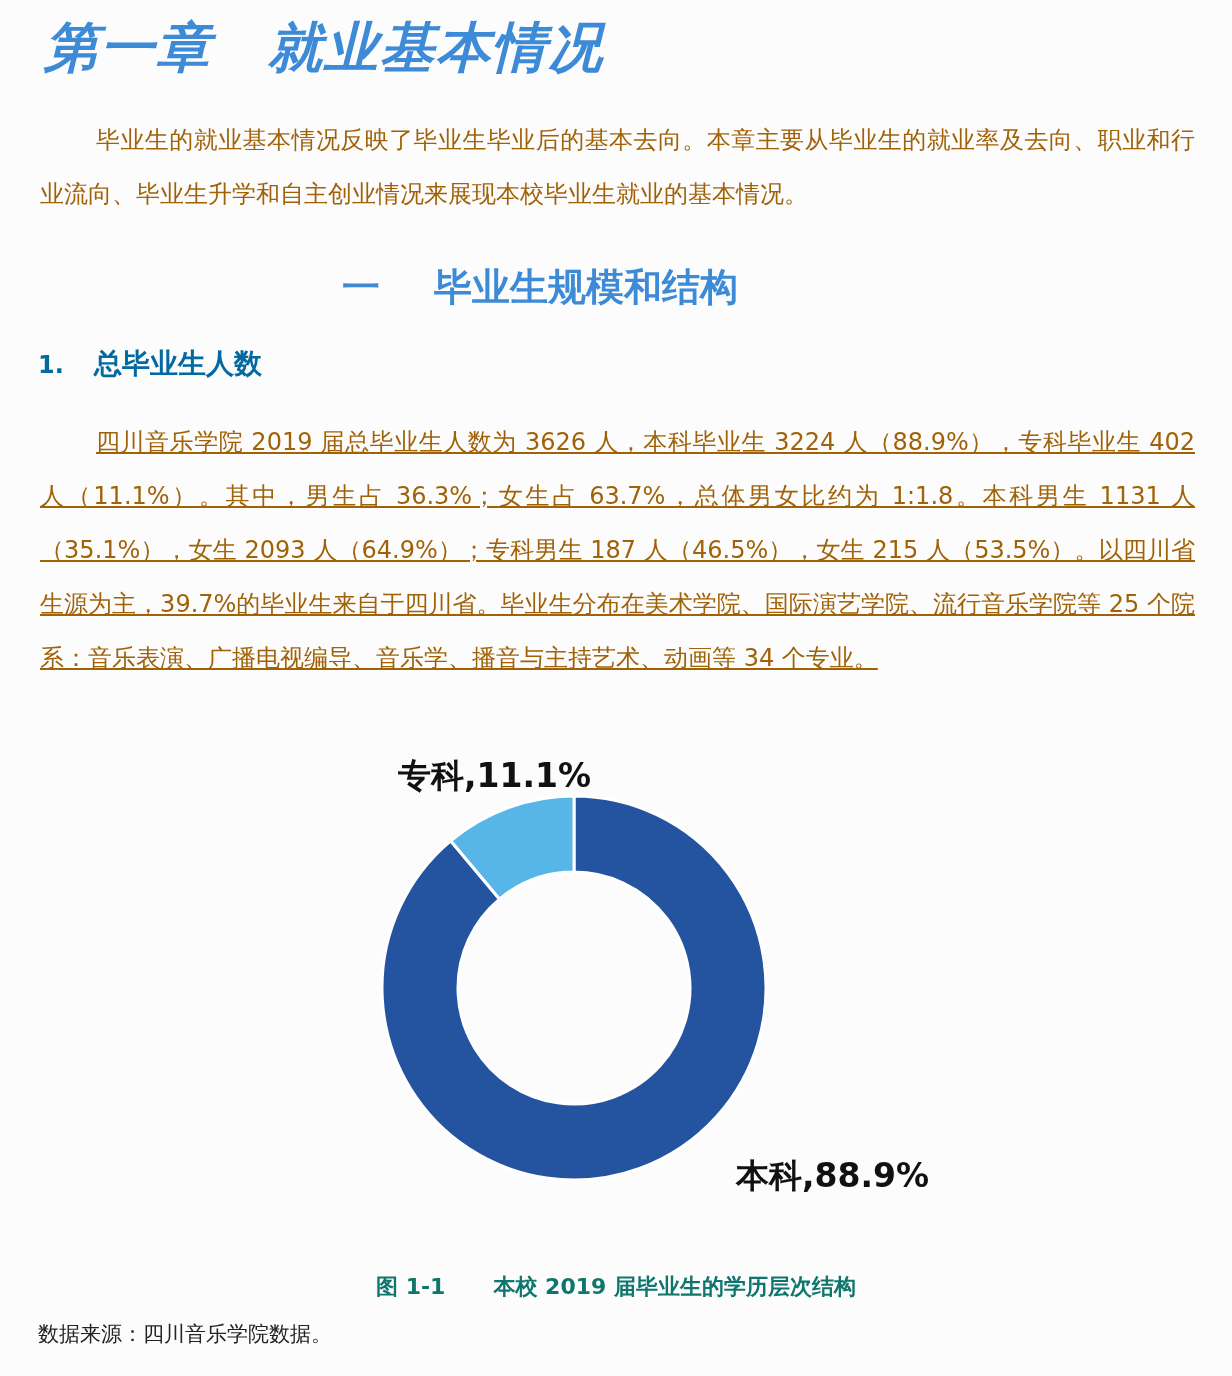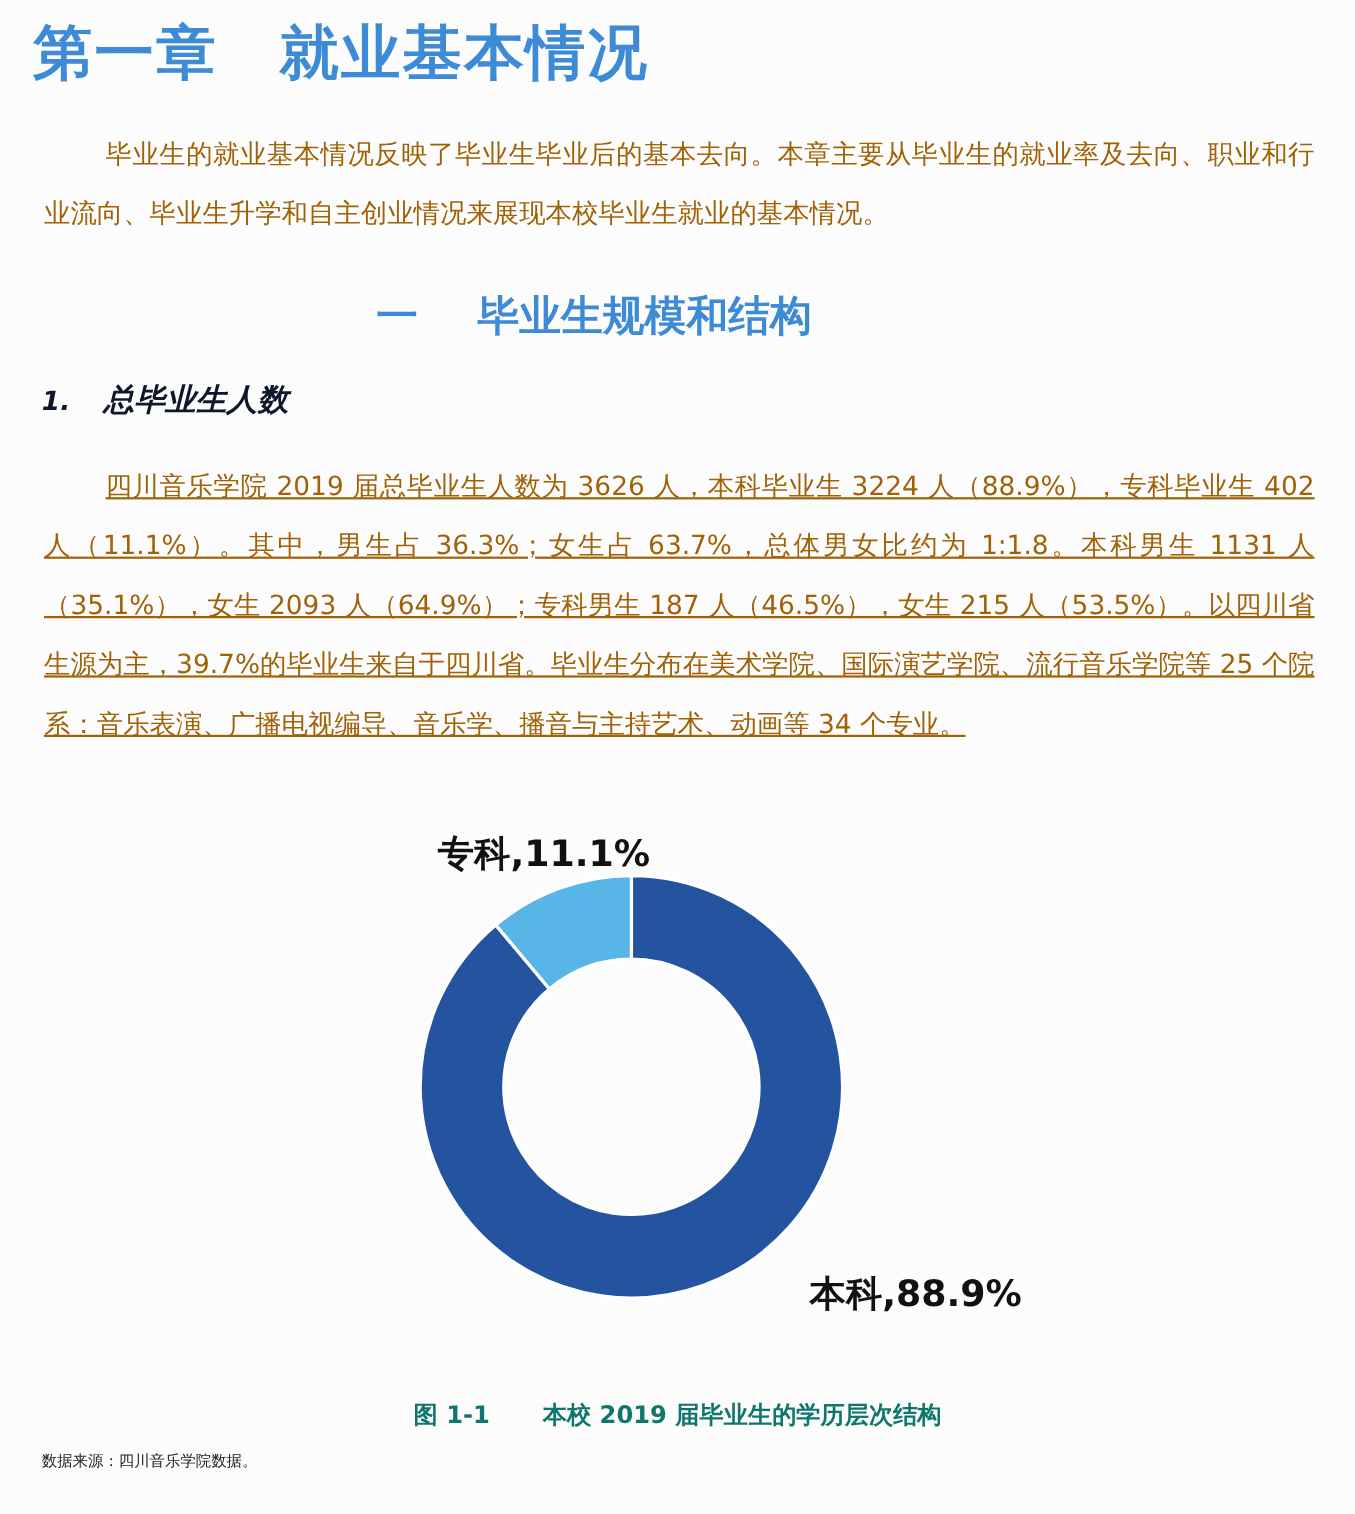--- a/index.html
+++ b/index.html
@@ -1,54 +1,54 @@
 <!DOCTYPE html>
 <html><head>
 <meta charset="utf-8">
 <style>
   html, body { margin:0; padding:0; }
   body {
     width:1232px; height:1376px; background:#fcfcfd; position:relative; overflow:hidden;
     font-family: "DejaVu Sans", "Liberation Sans", sans-serif; color:#1a1a1a;
   }
   .chapter-title {
-    position:absolute; left:30px; top:12px; margin:0;
-    font-size:54px; font-weight:bold; color:#3d8ad6; letter-spacing:2px; white-space:pre;
+    position:absolute; left:44px; top:12px; margin:0;
+    font-size:54px; font-weight:bold; color:#3d8ad6; letter-spacing:2px; white-space:pre;font-style:italic;
   }
   .para {
     position:absolute; left:40px; width:1155px; margin:0;
     font-size:24px; line-height:54px; color:#a16207;
     text-align:justify; text-indent:56px;
   }
   .p1 { top:113px; }
   .p2 { top:415px;text-decoration:underline; }
   .section-title {
     position:absolute; top:262px; left:0; width:1080px; text-align:center; margin:0;
     font-size:38px; font-weight:bold; color:#3d8ad6;
   }
   .section-title .num { display:inline-block; width:92px; text-align:left; }
   .sub-title {
     position:absolute; left:38px; top:345px; margin:0;
-    font-size:28px; font-weight:bold; color:#0f172a;font-style:italic;
+    font-size:28px; font-weight:bold; color:#0369a1;
   }
   .sub-title .num { display:inline-block; width:56px; font-size:24px; }
   .chart { position:absolute; left:0; top:740px; width:1232px; height:480px; }
   .label {
     position:absolute; font-size:33px; font-weight:bold; color:#111; white-space:nowrap;
   }
   .label-zk { left:398px; top:14px; }
   .label-bk { left:736px; top:414px;text-align:right; }
   .caption {
     position:absolute; top:1272px; left:0; width:1232px; text-align:center;
     font-size:22px; font-weight:bold; color:#0f766e; margin:0;
   }
   .caption .fig { margin-right:48px; }
   .source {
     position:absolute; left:38px; top:1320px; margin:0;
-    font-size:14px; color:#222;
+    font-size:21px; color:#222;
   }
 </style>
 </head>
 <body>
 
 <h1 class="chapter-title">第一章　就业基本情况</h1>
 
 <p class="para p1">毕业生的就业基本情况反映了毕业生毕业后的基本去向。本章主要从毕业生的就业率及去向、职业和行业流向、毕业生升学和自主创业情况来展现本校毕业生就业的基本情况。</p>
 
 <h2 class="section-title"><span class="num">一</span><span>毕业生规模和结构</span></h2>

